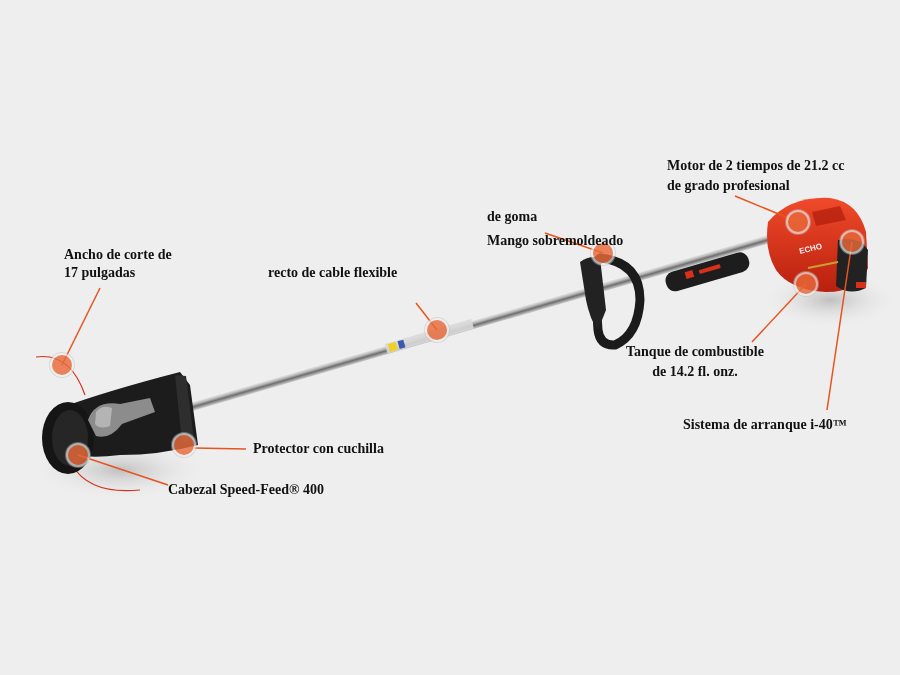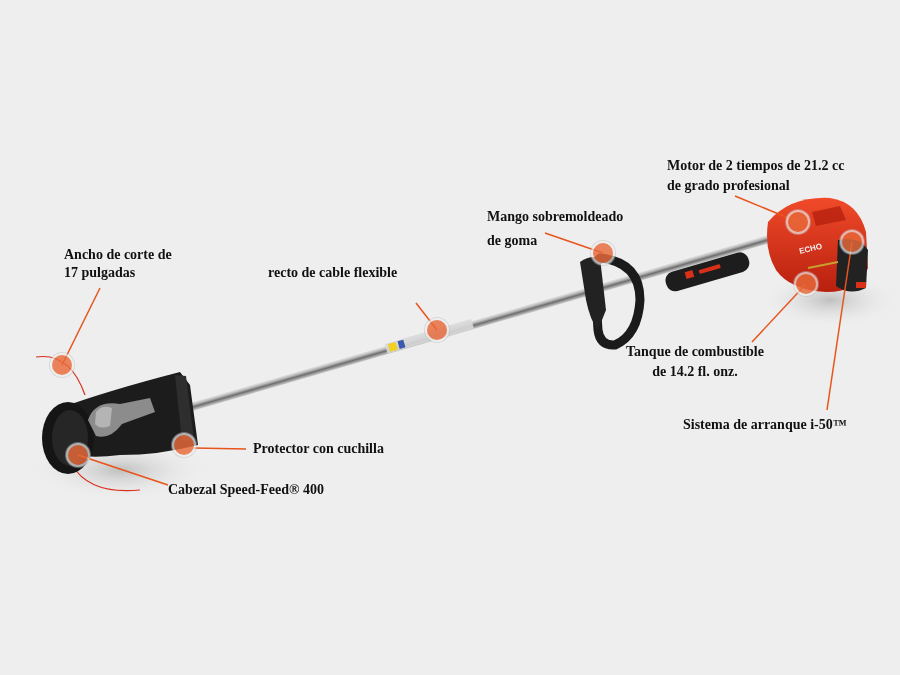--- a/index.html
+++ b/index.html
@@ -120,40 +120,40 @@
   <div class="hotspot" style="left:852px;top:242px;"></div>
   <div class="hotspot" style="left:184px;top:445px;"></div>
   <div class="hotspot" style="left:78px;top:455px;"></div>
 
   <div class="label" style="left:667px;top:156px;">
     <span class="line">Motor de 2 tiempos de 21.2 cc</span>
     <span class="line">de grado profesional</span>
   </div>
 
   <div class="label" style="left:487px;top:205px;line-height:24px;">
+    <span class="line">de goma</span>
     <span class="line">Mango sobremoldeado</span>
-    <span class="line">de goma</span>
   </div>
 
   <div class="label" style="left:64px;top:246px;line-height:18px;">
     <span class="line">Ancho de corte de</span>
     <span class="line">17 pulgadas</span>
   </div>
 
   <div class="label" style="left:268px;top:263px;">
     <span class="line">recto de cable flexible</span>
   </div>
 
   <div class="label center" style="left:626px;top:342px;">
     <span class="line">Tanque de combustible</span>
     <span class="line">de 14.2 fl. onz.</span>
   </div>
 
   <div class="label" style="left:683px;top:415px;">
-    <span class="line">Sistema de arranque i-50™</span>
+    <span class="line">Sistema de arranque i-40™</span>
   </div>
 
   <div class="label" style="left:253px;top:439px;">
     <span class="line">Protector con cuchilla</span>
   </div>
 
   <div class="label" style="left:168px;top:480px;">
     <span class="line">Cabezal Speed-Feed® 400</span>
   </div>
 

